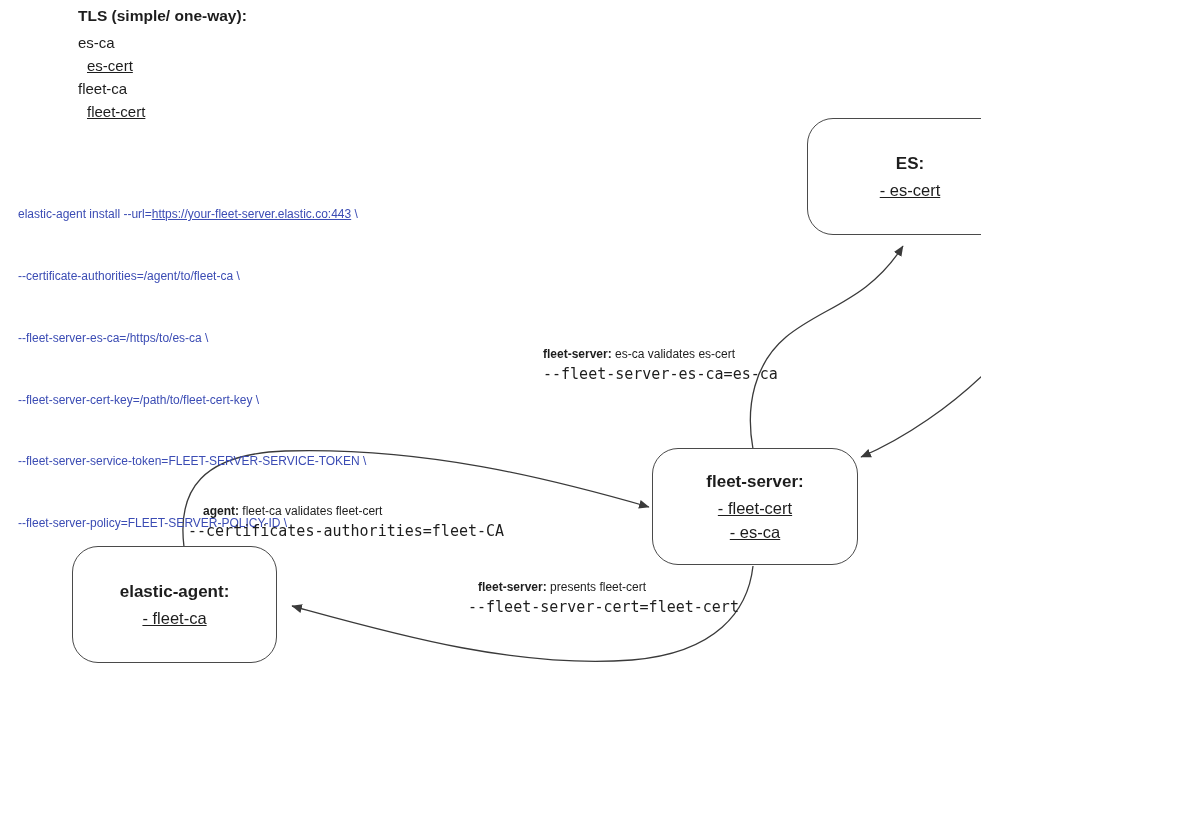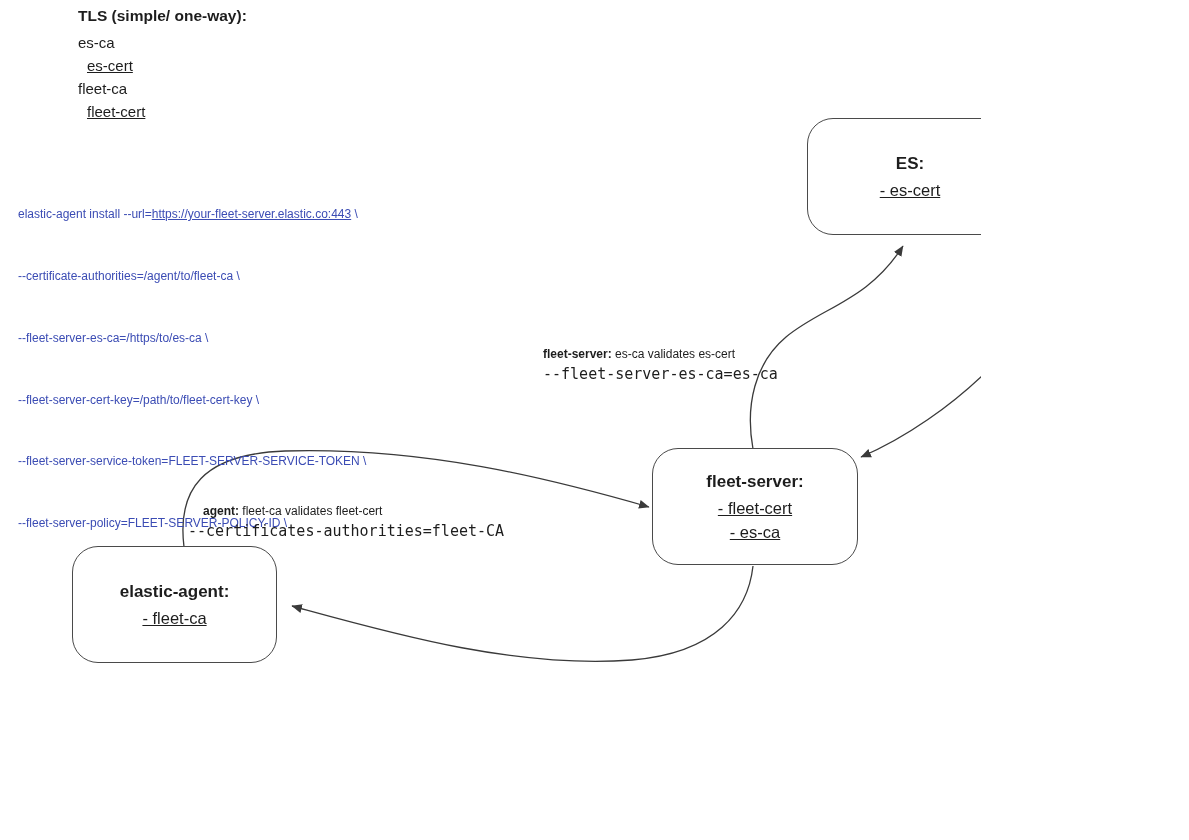--- a/index.html
+++ b/index.html
@@ -115,14 +115,18 @@
   <div class="ann ann-agent-validates">
     <div class="ann-line"><b>agent:</b><span> fleet-ca validates fleet-cert</span></div>
     <div class="ann-code">--certificates-authorities=fleet-CA</div>
   </div>
 
   <div class="ann ann-fleet-validates">
     <div class="ann-line"><b>fleet-server:</b><span> es-ca validates es-cert</span></div>
     <div class="ann-code">--fleet-server-es-ca=es-ca</div>
   </div>
 
+  <div class="ann ann-fleet-presents">
+    <div class="ann-line"><b>fleet-server:</b><span> presents fleet-cert</span></div>
+    <div class="ann-code">--fleet-server-cert=fleet-cert</div>
+  </div>
 
 </div>
 
 </body></html>

